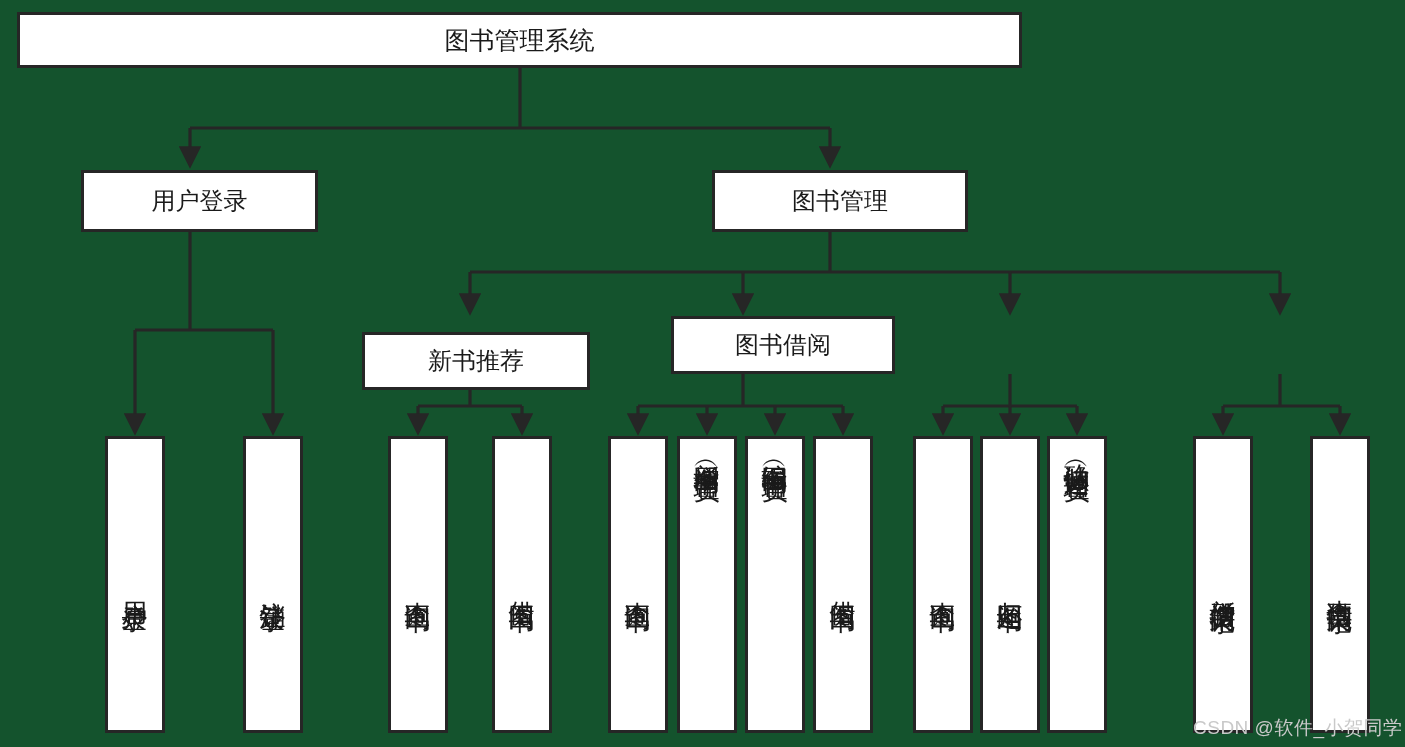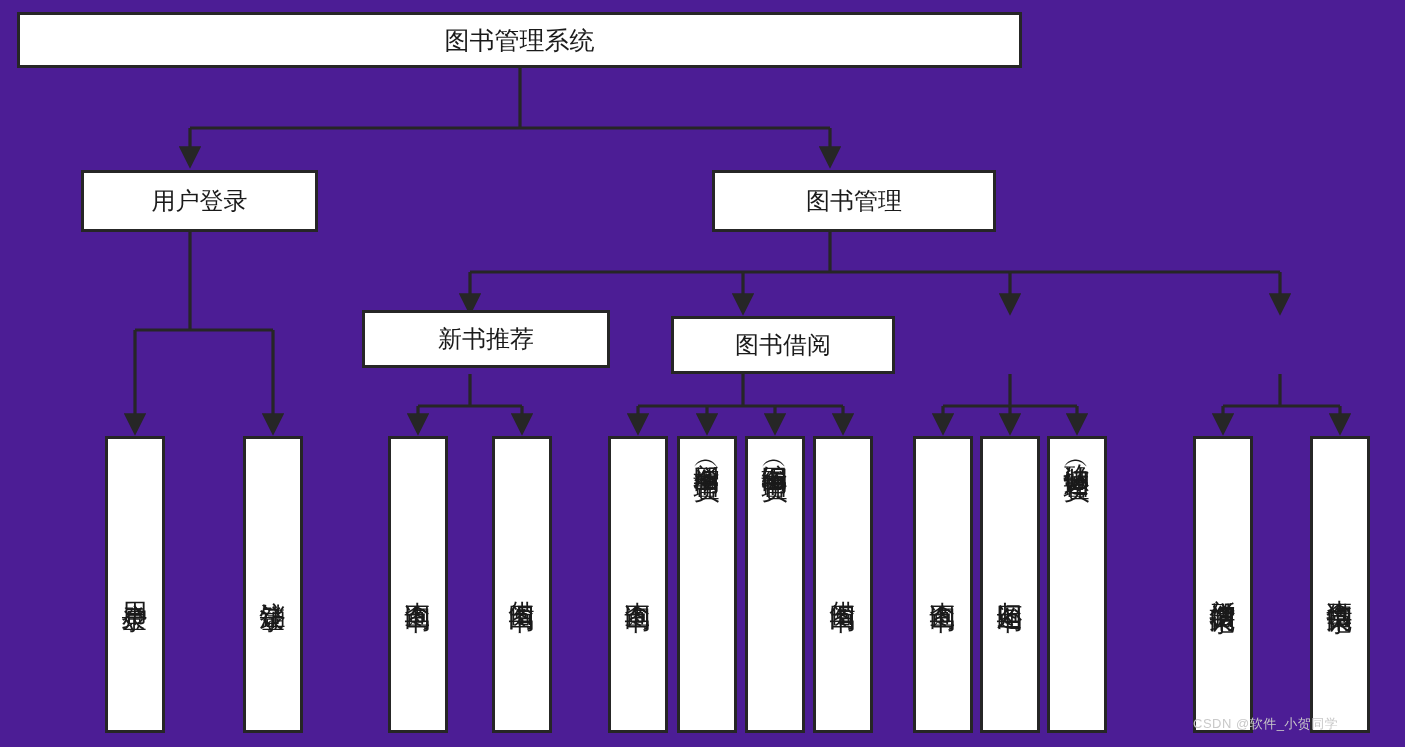--- a/index.html
+++ b/index.html
@@ -8,21 +8,21 @@
     padding: 0;
     background: #ffffff;
   }
   body {
     font-family: "Liberation Sans", "DejaVu Sans", sans-serif;
   }
   #diagram-root {
     position: relative;
     width: 1405px;
     height: 747px;
-    background: #4c1d95;
+    background: #14532d;
     overflow: hidden;
   }
   svg.diagram-canvas {
     position: absolute;
     left: 0;
     top: 0;
     width: 1405px;
     height: 747px;
   }
   .node-box {
@@ -60,21 +60,21 @@
     line-height: 1;
     white-space: nowrap;
   }
   .node-leaf.leaf-short {
     align-items: center;
     padding-top: 0;
   }
   .watermark {
     position: absolute;
     color: #c9c9c9;
-    font-size: 13px;
+    font-size: 19px;
     letter-spacing: 0.5px;
     white-space: nowrap;
     pointer-events: none;
   }
 </style>
 </head>
 <body>
 
 <div id="diagram-root">
 
@@ -128,25 +128,25 @@
     </g>
   </svg>
 
   <div class="node-box node-root" style="left:17px; top:12px; width:1005px; height:56px;">
     <span class="node-label">图书管理系统</span>
   </div>
 
   <div class="node-box node-l1" style="left:81px; top:170px; width:237px; height:62px;">
     <span class="node-label">用户登录</span>
   </div>
-  <div class="node-box node-l1" style="left:712px; top:170px; width:284px; height:62px;">
+  <div class="node-box node-l1" style="left:712px; top:170px; width:256px; height:62px;">
     <span class="node-label">图书管理</span>
   </div>
 
-  <div class="node-box node-l2" style="left:362px; top:310px; width:248px; height:58px;">
+  <div class="node-box node-l2" style="left:362px; top:332px; width:228px; height:58px;">
     <span class="node-label">新书推荐</span>
   </div>
   <div class="node-box node-l2" style="left:631px; top:316px; width:224px; height:58px;margin-left:40px;">
     <span class="node-label">图书借阅</span>
   </div>
 
   <div class="node-box node-leaf leaf-short" style="left:105px; top:436px; width:60px; height:297px;">
     <span class="node-label">用户登录</span>
   </div>
   <div class="node-box node-leaf leaf-short" style="left:243px; top:436px; width:60px; height:297px;">

